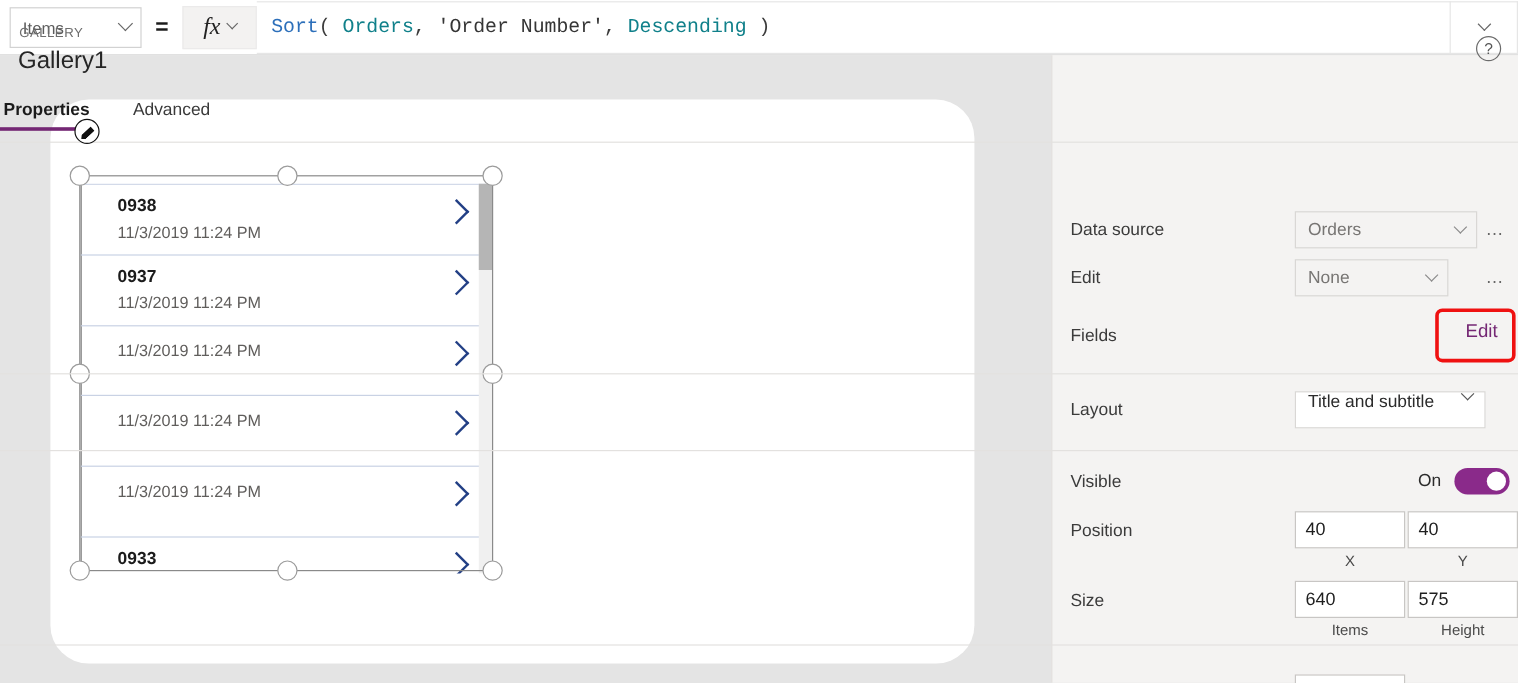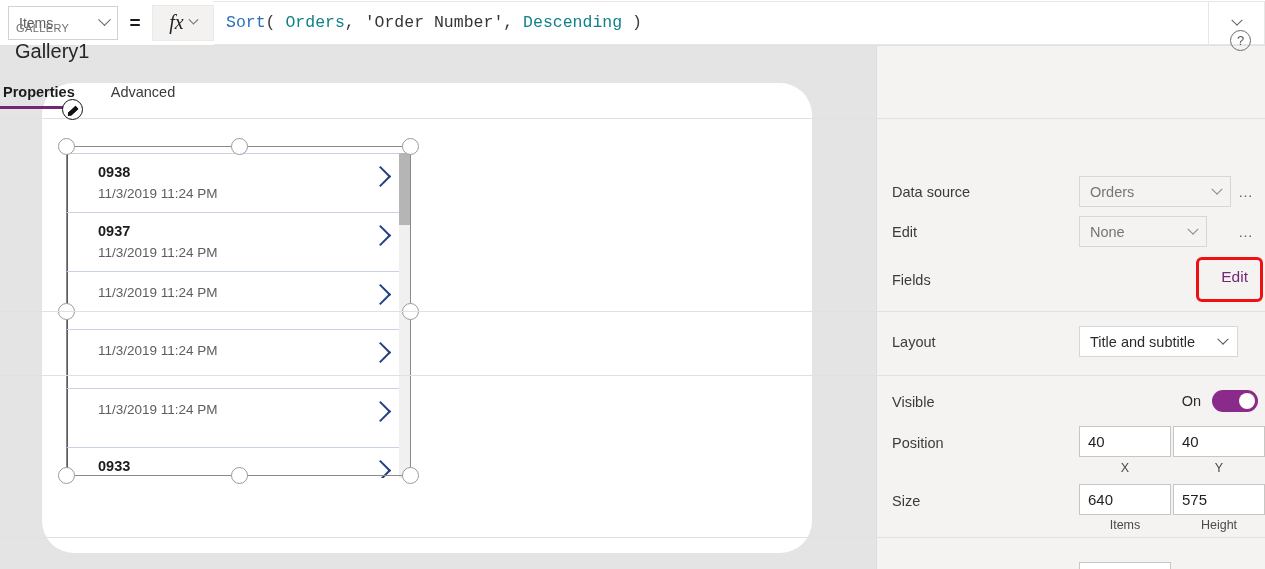--- a/index.html
+++ b/index.html
@@ -265,21 +265,21 @@
   }
   #divider1 {
     position: absolute; left: 0; top: 311px;
     width: 100%; height: 1px; background: #e3e1df;
   }
   #layout-select {
     position: absolute; left: 1079px; top: 326px;
     width: 159px; height: 31px;
     border: 1px solid #d9d7d5;
     background: #ffffff;
-    display: flex; align-items: center;
+    display: flex; 
     padding: 0 10px;
     font-size: 14.5px; color: #2b2b2b;
     cursor: pointer;
   }
   #layout-select .lbl { flex: 1; }
   #layout-select .chev { width: 8px; height: 8px; border-color: #555; }
   #divider2 {
     position: absolute; left: 0; top: 375px;
     width: 100%; height: 1px; background: #e3e1df;
   }

